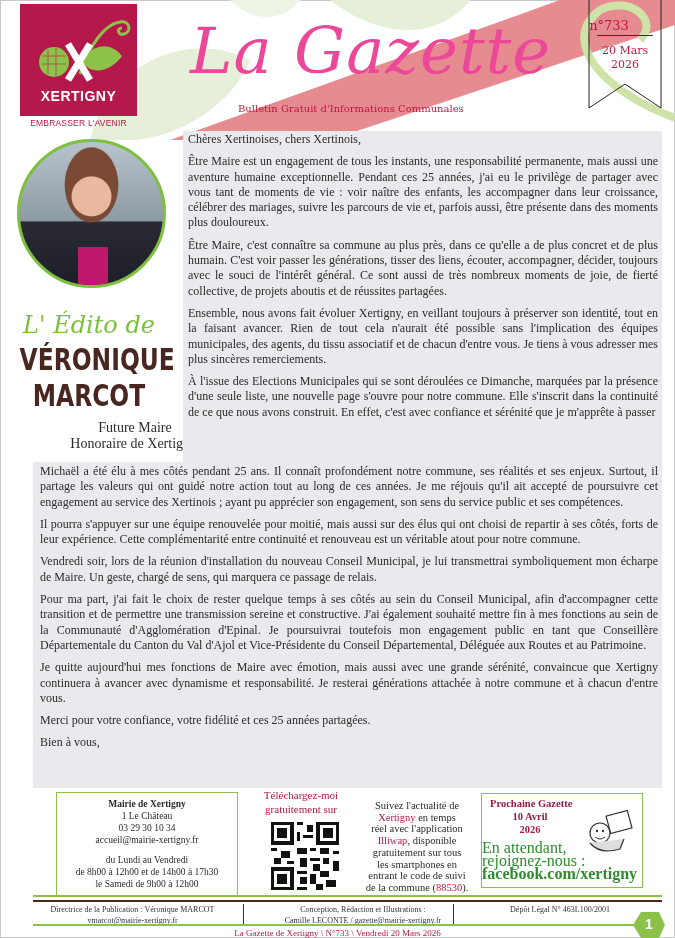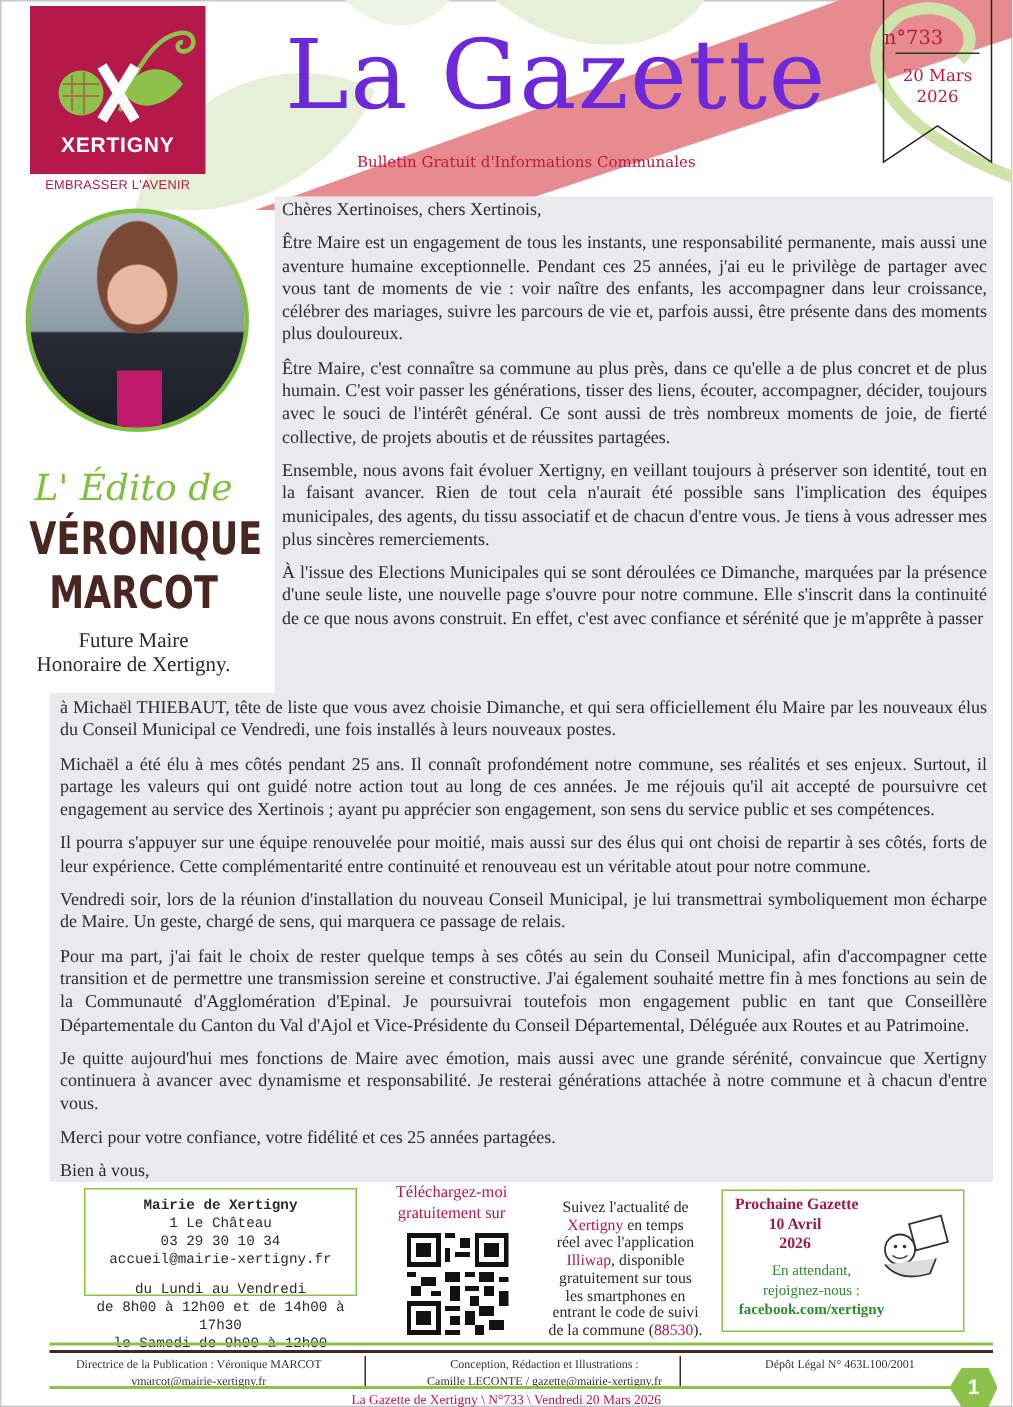--- a/index.html
+++ b/index.html
@@ -2,46 +2,46 @@
 <html><head>
 <meta charset="utf-8">
 <style>
   html,body{margin:0;padding:0;}
   body{width:675px;height:938px;position:relative;overflow:hidden;background:#fff;font-family:"Liberation Serif","DejaVu Serif",serif;color:#2b2b2b;}
   .frame{position:absolute;left:0;top:0;width:673px;height:936px;border:1px solid #c8c8c8;}
   .deco{position:absolute;left:0;top:0;width:675px;height:140px;}
   .logo{position:absolute;left:20px;top:4px;width:117px;height:112px;background:#b5184a;}
   .logo-name{position:absolute;left:0;right:0;top:84px;text-align:center;color:#fff;font-family:"Liberation Sans",sans-serif;font-weight:bold;font-size:14px;letter-spacing:0.5px;}
   .logo-tag{position:absolute;left:20px;top:118px;width:117px;text-align:center;color:#b5184a;font-family:"Liberation Sans",sans-serif;font-size:8.5px;letter-spacing:0.2px;}
-  .title{position:absolute;left:190px;top:14px;font-family:"DejaVu Serif",serif;font-size:64px;color:#6d28d9;letter-spacing:1px;}
+  .title{position:absolute;left:190px;top:14px;font-family:"DejaVu Serif",serif;font-style:italic;font-size:64px;color:#ec4899;letter-spacing:1px;}
   .subtitle{position:absolute;left:238px;top:103px;font-family:"DejaVu Serif",serif;font-size:10px;color:#c0163e;}
   .ribbon{position:absolute;left:585px;top:0px;width:80px;height:110px;}
   .issue-no{position:absolute;left:569px;top:18px;width:80px;text-align:center;color:#c0163e;font-family:"DejaVu Serif",serif;font-size:13px;}
   .issue-date{position:absolute;left:585px;top:44px;width:80px;text-align:center;color:#c0163e;font-family:"DejaVu Serif",serif;font-size:11px;line-height:14px;}
   .issue-line{position:absolute;left:597px;top:35px;width:56px;height:1px;background:#333;}
   .photo{position:absolute;left:17px;top:139px;width:143px;height:143px;border-radius:50%;border:3px solid #7fbf3f;overflow:hidden;background:radial-gradient(circle at 50% 38%,#e8b9a0 0 17%,transparent 18%),radial-gradient(ellipse at 50% 30%,#7a4a36 0 26%,transparent 27%),linear-gradient(180deg,#b8c4cc 0%,#8c9aa4 55%,#2a2a35 56%,#1e1e28 100%);}
   .photo .shirt{position:absolute;left:58px;top:105px;width:30px;height:40px;background:#c0186a;}
   .edito-label{position:absolute;left:0;top:311px;width:178px;text-align:center;color:#7fbf3f;font-family:"DejaVu Serif",serif;font-style:italic;font-size:24px;}
   .edito-name{position:absolute;left:0;top:342px;width:178px;text-align:center;color:#4a2620;font-family:"DejaVu Sans",sans-serif;font-weight:bold;font-size:30px;line-height:36px;transform:scaleX(0.78);transform-origin:center;}
-  .edito-role{position:absolute;left:0;top:420px;width:178px;text-align:center;color:#2b2b2b;font-family:"Liberation Serif",serif;font-size:14px;line-height:16px;}
+  .edito-role{position:absolute;left:0;top:420px;width:178px;text-align:center;color:#2b2b2b;font-family:"Liberation Serif",serif;font-size:14px;line-height:16px;padding-left:46px;}
   .article-bg-top{position:absolute;left:183px;top:131px;width:479px;height:331px;background:#e9e9ee;}
   .article-bg-bottom{position:absolute;left:33px;top:462px;width:629px;height:326px;background:#e9e9ee;}
   .article-top{position:absolute;left:188px;top:132px;width:470px;font-size:12px;line-height:15.3px;text-align:justify;}
   .article-bottom{position:absolute;left:40px;top:464px;width:618px;font-size:12px;line-height:15.3px;text-align:justify;}
   .article-top p,.article-bottom p{margin:0 0 7px 0;}
-  .contact-box{position:absolute;left:56px;top:792px;width:182px;height:72px;border:1.5px solid #8dc24a;text-align:center;font-size:9.5px;line-height:12px;padding-top:5px;box-sizing:border-box;font-family:Liberation Mono, monospace;}
+  .contact-box{position:absolute;left:56px;top:792px;width:182px;height:104px;border:1.5px solid #8dc24a;text-align:center;font-size:9.5px;line-height:12px;padding-top:5px;box-sizing:border-box;}
   .contact-box .bold{font-weight:bold;}
   .dl-text{position:absolute;left:255px;top:788px;width:92px;text-align:center;color:#b5184a;font-size:11px;line-height:14px;}
   .qr{position:absolute;left:271px;top:822px;width:68px;height:68px;}
   .illiwap{position:absolute;left:362px;top:800px;width:110px;text-align:center;font-size:10.5px;line-height:11.7px;}
   .illiwap .red{color:#b5184a;}
   .next-box{position:absolute;left:481px;top:793px;width:162px;height:95px;border:1.5px solid #8dc24a;box-sizing:border-box;padding-left:12px;}
   .next-title{position:absolute;left:8px;top:3px;color:#9b1b45;font-weight:bold;font-size:10.5px;line-height:13px;}
   .next-date{position:absolute;left:8px;top:16px;width:80px;color:#9b1b45;font-weight:bold;font-size:10.5px;line-height:13px;text-align:center;}
-  .next-wait{position:absolute;left:0;top:47px;width:118px;text-align:center;color:#2e8b2e;font-size:10px;line-height:13px;}
+  .next-wait{position:absolute;left:0;top:47px;width:118px;text-align:left;color:#2e8b2e;font-size:16px;line-height:13px;}
   .next-wait .bold{font-weight:bold;}
   .cartoon{position:absolute;left:98px;top:15px;width:60px;height:48px;}
   .green-line{position:absolute;height:2px;background:#8dc24a;}
   .brown-line{position:absolute;left:33px;top:900px;width:629px;height:1.5px;background:#4a2620;}
   .foot-col{position:absolute;top:904px;text-align:center;font-size:8px;line-height:11px;color:#333;}
   .foot-sep{position:absolute;top:904px;width:1px;height:22px;background:#4a2620;}
   .page-badge{position:absolute;left:633px;top:912px;width:32px;height:26px;}
   .page-num{position:absolute;left:633px;top:916px;width:32px;text-align:center;color:#fff;font-family:"Liberation Sans",sans-serif;font-weight:bold;font-size:14px;}
   .footer-line{position:absolute;left:0;top:928px;width:675px;text-align:center;color:#b5184a;font-size:9px;}
 </style>
@@ -102,21 +102,20 @@
 
 <div class="article-top">
   <p>Chères Xertinoises, chers Xertinois,</p>
   <p>Être Maire est un engagement de tous les instants, une responsabilité permanente, mais aussi une aventure humaine exceptionnelle. Pendant ces 25 années, j'ai eu le privilège de partager avec vous tant de moments de vie : voir naître des enfants, les accompagner dans leur croissance, célébrer des mariages, suivre les parcours de vie et, parfois aussi, être présente dans des moments plus douloureux.</p>
   <p>Être Maire, c'est connaître sa commune au plus près, dans ce qu'elle a de plus concret et de plus humain. C'est voir passer les générations, tisser des liens, écouter, accompagner, décider, toujours avec le souci de l'intérêt général. Ce sont aussi de très nombreux moments de joie, de fierté collective, de projets aboutis et de réussites partagées.</p>
   <p>Ensemble, nous avons fait évoluer Xertigny, en veillant toujours à préserver son identité, tout en la faisant avancer. Rien de tout cela n'aurait été possible sans l'implication des équipes municipales, des agents, du tissu associatif et de chacun d'entre vous. Je tiens à vous adresser mes plus sincères remerciements.</p>
   <p>À l'issue des Elections Municipales qui se sont déroulées ce Dimanche, marquées par la présence d'une seule liste, une nouvelle page s'ouvre pour notre commune. Elle s'inscrit dans la continuité de ce que nous avons construit. En effet, c'est avec confiance et sérénité que je m'apprête à passer</p>
 </div>
 
 <div class="article-bottom">
-  <p>à Michaël THIEBAUT, tête de liste que vous avez choisie Dimanche, et qui sera officiellement élu Maire par les nouveaux élus du Conseil Municipal ce Vendredi, une fois installés à leurs nouveaux postes.</p>
   <p>Michaël a été élu à mes côtés pendant 25 ans. Il connaît profondément notre commune, ses réalités et ses enjeux. Surtout, il partage les valeurs qui ont guidé notre action tout au long de ces années. Je me réjouis qu'il ait accepté de poursuivre cet engagement au service des Xertinois ; ayant pu apprécier son engagement, son sens du service public et ses compétences.</p>
   <p>Il pourra s'appuyer sur une équipe renouvelée pour moitié, mais aussi sur des élus qui ont choisi de repartir à ses côtés, forts de leur expérience. Cette complémentarité entre continuité et renouveau est un véritable atout pour notre commune.</p>
   <p>Vendredi soir, lors de la réunion d'installation du nouveau Conseil Municipal, je lui transmettrai symboliquement mon écharpe de Maire. Un geste, chargé de sens, qui marquera ce passage de relais.</p>
   <p>Pour ma part, j'ai fait le choix de rester quelque temps à ses côtés au sein du Conseil Municipal, afin d'accompagner cette transition et de permettre une transmission sereine et constructive. J'ai également souhaité mettre fin à mes fonctions au sein de la Communauté d'Agglomération d'Epinal. Je poursuivrai toutefois mon engagement public en tant que Conseillère Départementale du Canton du Val d'Ajol et Vice-Présidente du Conseil Départemental, Déléguée aux Routes et au Patrimoine.</p>
   <p>Je quitte aujourd'hui mes fonctions de Maire avec émotion, mais aussi avec une grande sérénité, convaincue que Xertigny continuera à avancer avec dynamisme et responsabilité. Je resterai générations attachée à notre commune et à chacun d'entre vous.</p>
   <p>Merci pour votre confiance, votre fidélité et ces 25 années partagées.</p>
   <p>Bien à vous,</p>
 </div>
 
 <div class="contact-box">

